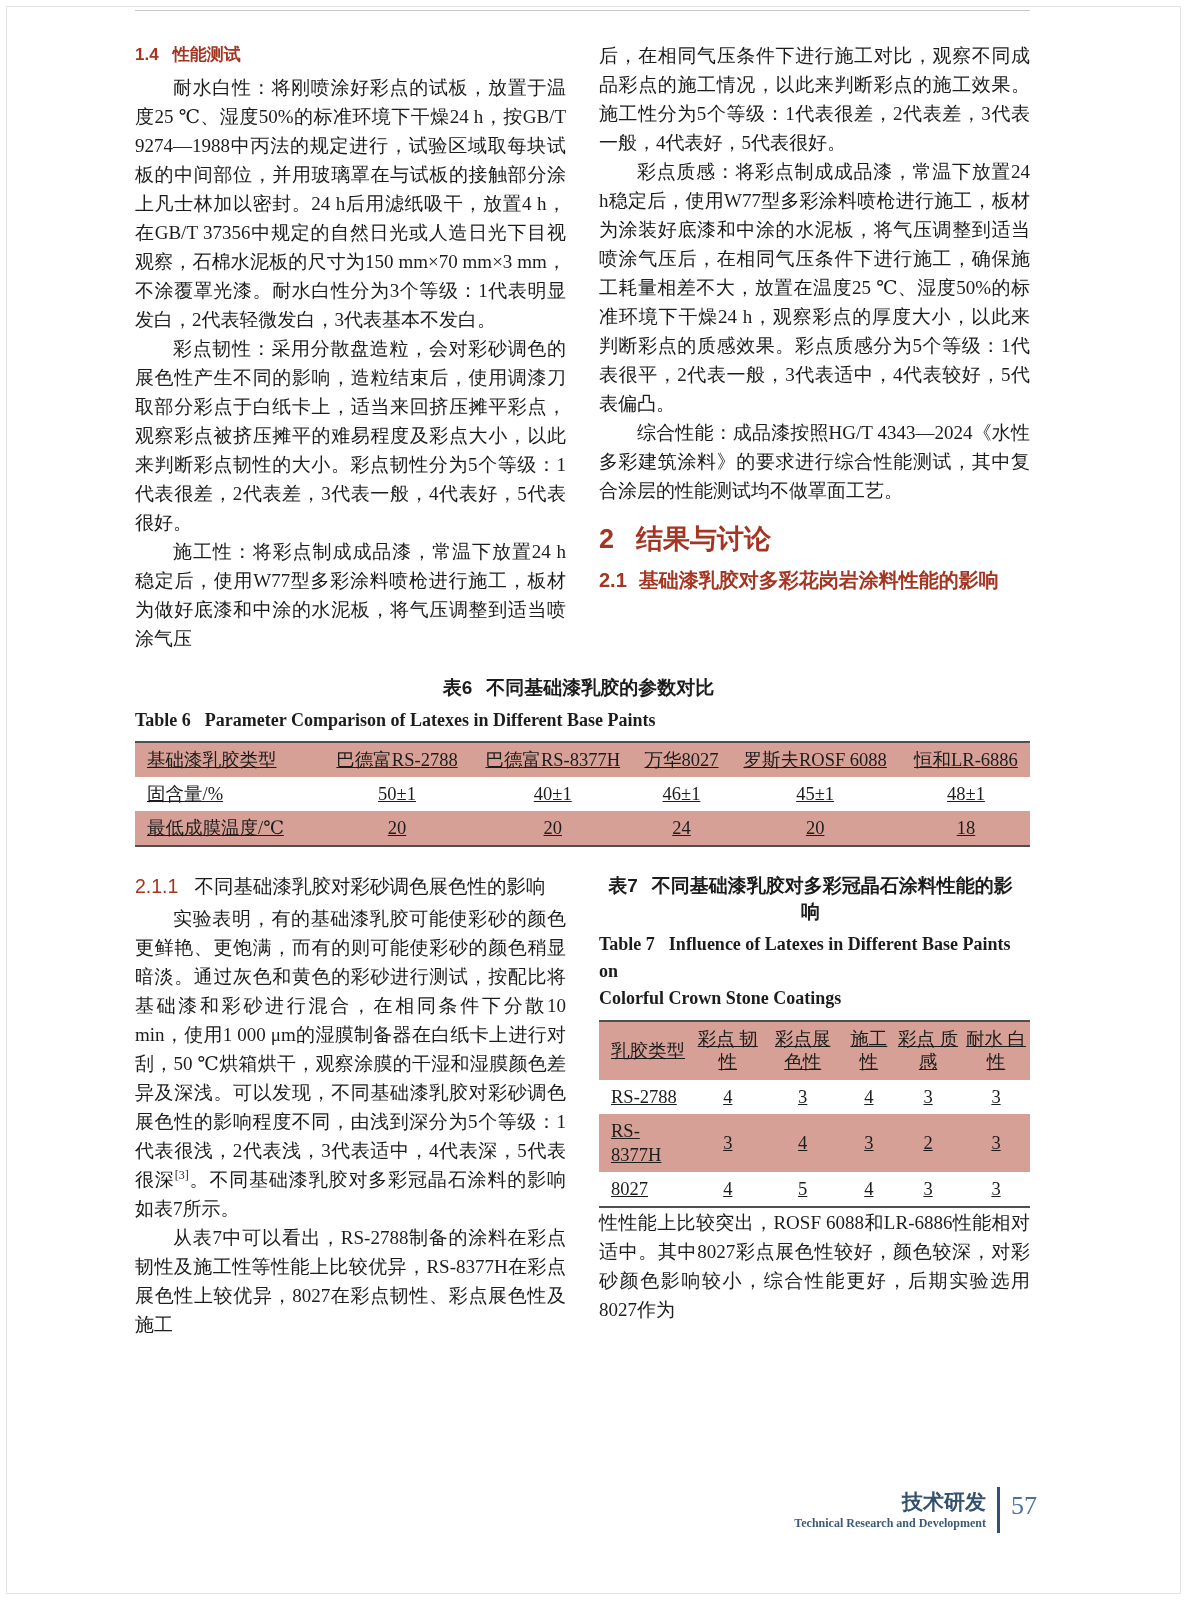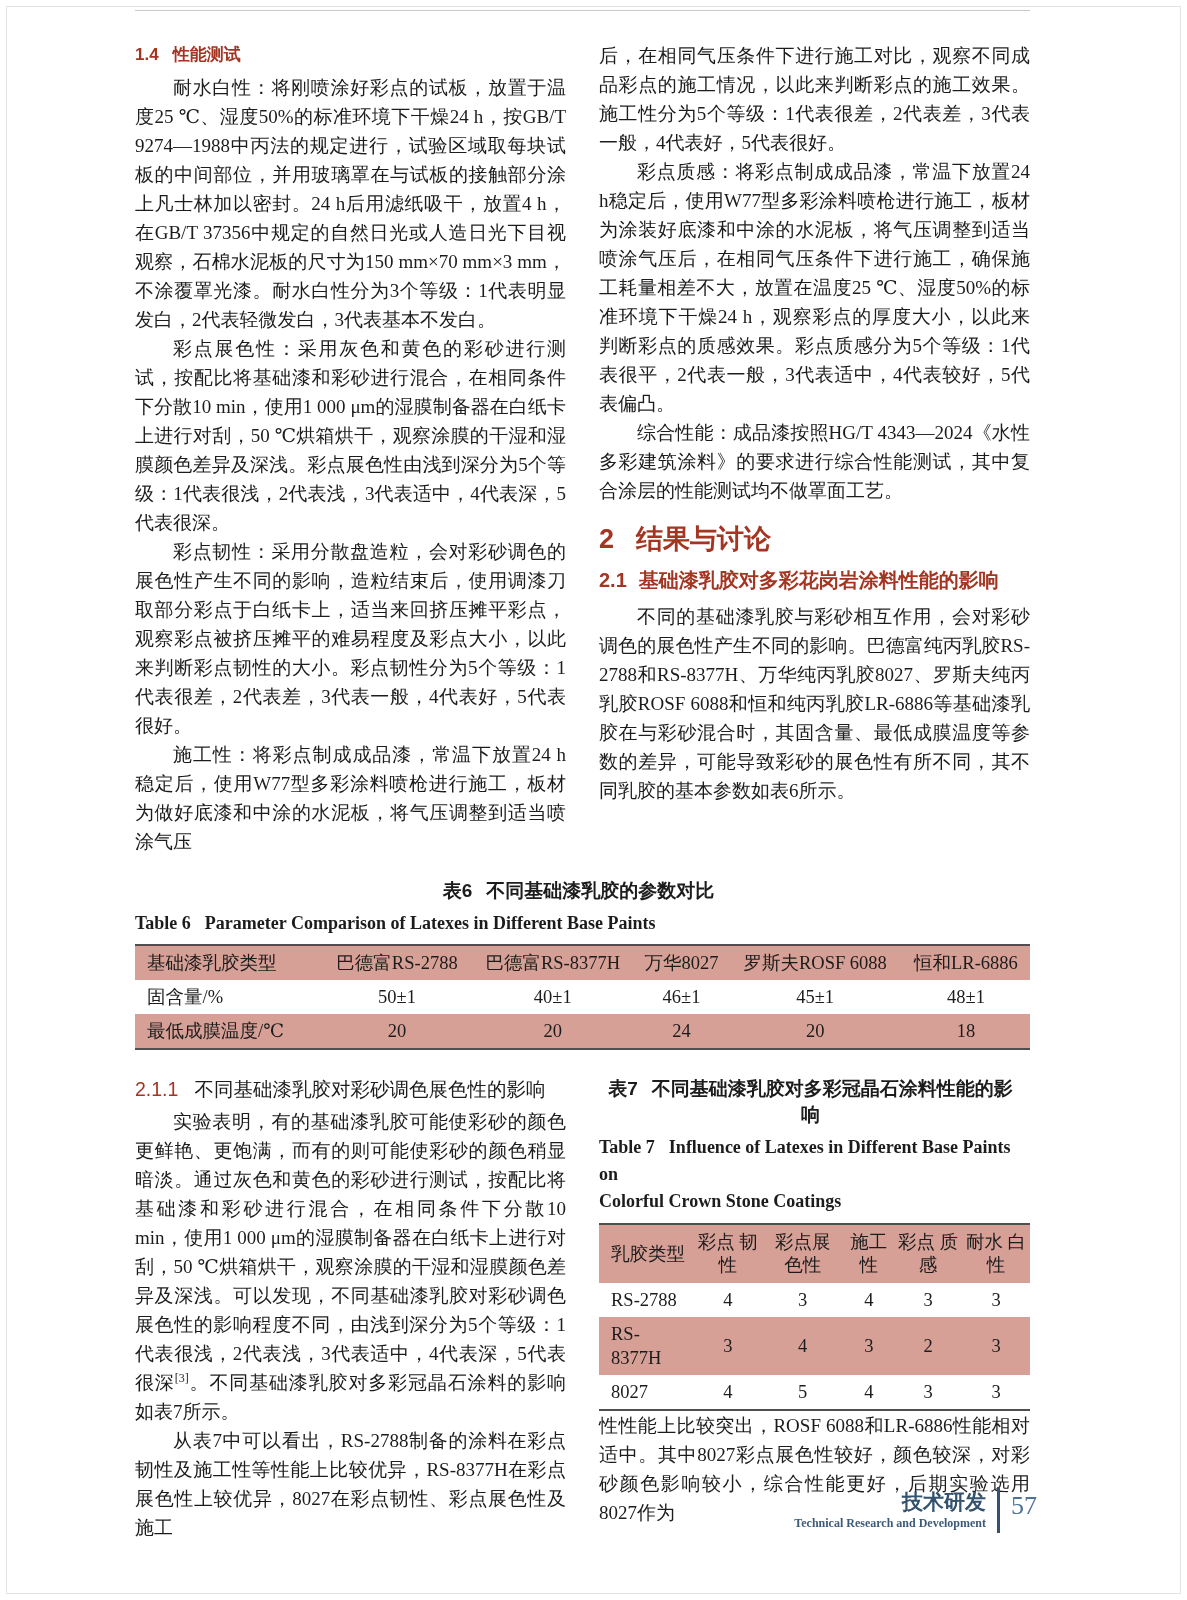--- a/index.html
+++ b/index.html
@@ -74,20 +74,21 @@
     width:100%;border-collapse:collapse;
     font-size:18.5px;
     border-top:2.5px solid #4f4f4f;
     border-bottom:2.5px solid #4f4f4f;
   }
   table.paper td,table.paper th{
     font-weight:normal;
     padding:5px 4px;
     text-align:center;
     line-height:24px;
+    text-decoration:underline;
   }
   table.paper td:first-child,table.paper th:first-child{
     text-align:left;padding-left:12px;
   }
   tr.pink{background:var(--pink);}
   table.t6 th:first-child{width:21%;}
   table.t7 th:first-child{width:22%;}
   table.t7 th{line-height:23px;padding:6px 2px;}
 
   .t7block .cap-en{line-height:27px;}
@@ -121,35 +122,33 @@
   <div class="content">
 
     <hr class="header-rule">
 
     <div class="cols area1">
       <div class="col">
         <h3 class="h-sec h14">
           <span class="num">1.4</span><span>性能测试</span>
         </h3>
         <p class="body indent">耐水白性：将刚喷涂好彩点的试板，放置于温度25 ℃、湿度50%的标准环境下干燥24 h，按GB/T 9274—1988中丙法的规定进行，试验区域取每块试板的中间部位，并用玻璃罩在与试板的接触部分涂上凡士林加以密封。24 h后用滤纸吸干，放置4 h，在GB/T 37356中规定的自然日光或人造日光下目视观察，石棉水泥板的尺寸为150 mm×70 mm×3 mm，不涂覆罩光漆。耐水白性分为3个等级：1代表明显发白，2代表轻微发白，3代表基本不发白。</p>
-        <p class="body indent">彩点展色性：采用灰色和黄色的彩砂进行测试，按配比将基础漆和彩砂进行混合，在相同条件下分散10 min，使用1 000 μm的湿膜制备器在白纸卡上进行对刮，50 ℃烘箱烘干，观察涂膜的干湿和湿膜颜色差异及深浅。彩点展色性由浅到深分为5个等级：1代表很浅，2代表浅，3代表适中，4代表深，5代表很深。</p>
         <p class="body indent">彩点韧性：采用分散盘造粒，会对彩砂调色的展色性产生不同的影响，造粒结束后，使用调漆刀取部分彩点于白纸卡上，适当来回挤压摊平彩点，观察彩点被挤压摊平的难易程度及彩点大小，以此来判断彩点韧性的大小。彩点韧性分为5个等级：1代表很差，2代表差，3代表一般，4代表好，5代表很好。</p>
         <p class="body indent">施工性：将彩点制成成品漆，常温下放置24 h稳定后，使用W77型多彩涂料喷枪进行施工，板材为做好底漆和中涂的水泥板，将气压调整到适当喷涂气压</p>
       </div>
       <div class="col">
         <p class="body">后，在相同气压条件下进行施工对比，观察不同成品彩点的施工情况，以此来判断彩点的施工效果。施工性分为5个等级：1代表很差，2代表差，3代表一般，4代表好，5代表很好。</p>
         <p class="body indent">彩点质感：将彩点制成成品漆，常温下放置24 h稳定后，使用W77型多彩涂料喷枪进行施工，板材为涂装好底漆和中涂的水泥板，将气压调整到适当喷涂气压后，在相同气压条件下进行施工，确保施工耗量相差不大，放置在温度25 ℃、湿度50%的标准环境下干燥24 h，观察彩点的厚度大小，以此来判断彩点的质感效果。彩点质感分为5个等级：1代表很平，2代表一般，3代表适中，4代表较好，5代表偏凸。</p>
         <p class="body indent">综合性能：成品漆按照HG/T 4343—2024《水性多彩建筑涂料》的要求进行综合性能测试，其中复合涂层的性能测试均不做罩面工艺。</p>
         <h2 class="h-sec h2big">
           <span class="num">2</span><span>结果与讨论</span>
         </h2>
         <h3 class="h-sec h21">
           <span class="num">2.1</span><span>基础漆乳胶对多彩花岗岩涂料性能的影响</span>
         </h3>
-        <p class="body indent">不同的基础漆乳胶与彩砂相互作用，会对彩砂调色的展色性产生不同的影响。巴德富纯丙乳胶RS-2788和RS-8377H、万华纯丙乳胶8027、罗斯夫纯丙乳胶ROSF 6088和恒和纯丙乳胶LR-6886等基础漆乳胶在与彩砂混合时，其固含量、最低成膜温度等参数的差异，可能导致彩砂的展色性有所不同，其不同乳胶的基本参数如表6所示。</p>
       </div>
     </div>
 
     <div class="tablock t6caps">
       <p class="cap-zh">
         <span class="lab">表6</span><span>不同基础漆乳胶的参数对比</span>
       </p>
       <p class="cap-en">
         <span class="lab">Table 6</span><span>Parameter Comparison of Latexes in Different Base Paints</span>
       </p>

